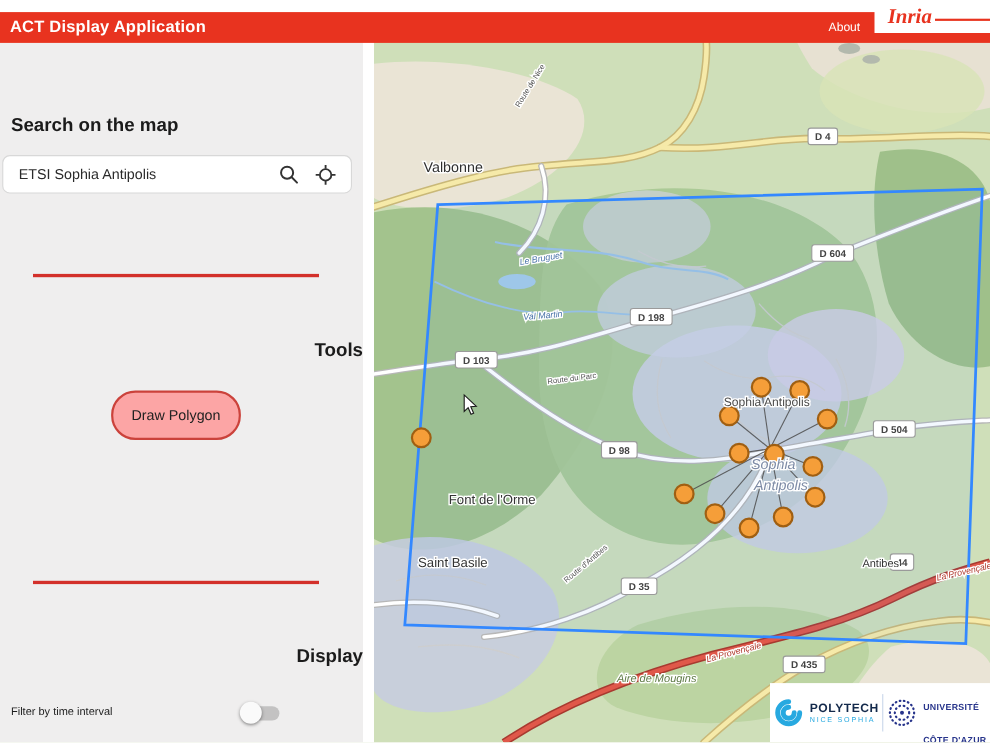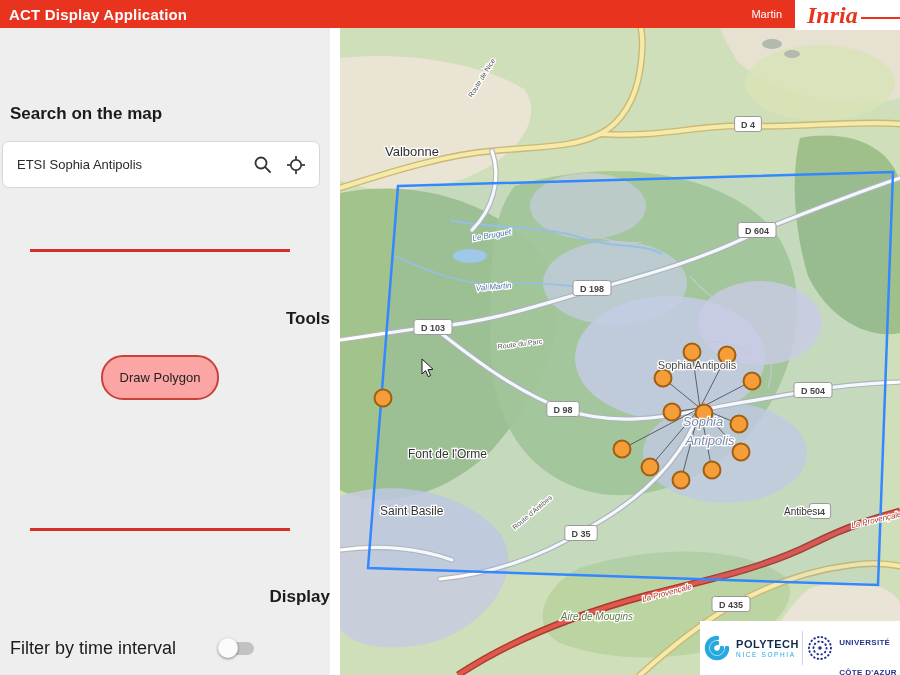--- a/index.html
+++ b/index.html
@@ -1,42 +1,42 @@
 <!DOCTYPE html>
 <html><head>
 <meta charset="utf-8">
 <style>
   html,body{margin:0;padding:0;background:#fff;}
   .page{position:relative;width:900px;height:675px;overflow:hidden;font-family:"Liberation Sans",sans-serif;background:#fff;}
 
   
-  .topbar{position:absolute;top:0;left:0;right:0;height:28px;background:#e8331f;z-index:30;}
+  .topbar{position:absolute;top:11px;left:0;right:0;height:28px;background:#e8331f;z-index:30;}
   .app-title{position:absolute;left:9px;top:50%;transform:translateY(-50%);margin:0;color:#fff;font-size:15px;font-weight:bold;letter-spacing:.2px;}
   .about-link{position:absolute;right:118px;top:50%;transform:translateY(-50%);color:#fff;font-size:11px;text-decoration:none;cursor:pointer;}
   .inria-box{position:absolute;right:0;top:0;width:105px;height:30px;background:#fff;display:flex;align-items:center;padding-left:12px;box-sizing:border-box;z-index:31;}
-  .inria-text{color:#e8331f;font-family:"Liberation Serif",serif;font-style:italic;font-weight:bold;font-size:24px;line-height:1;}
+  .inria-text{color:#e8331f;font-family:"Liberation Serif",serif;font-style:italic;font-weight:bold;font-size:19px;line-height:1;}
   .inria-line{flex:1;height:2px;background:#e8331f;margin:6px 0 0 3px;}
 
   
   .sidebar{position:absolute;top:11px;left:0;width:330px;bottom:0;background:#efeeee;z-index:20;}
   .search-heading{position:absolute;top:93px;left:10px;margin:0;font-size:17px;font-weight:bold;color:#1b1b1b;}
-  .search-box{position:absolute;top:130px;left:2px;width:318px;height:47px;background:#fff;border:1px solid #d8d8d8;border-radius:7px;box-sizing:border-box;display:flex;align-items:center;padding:0 6px 0 0;}
+  .search-box{position:absolute;top:130px;left:2px;width:318px;height:35px;background:#fff;border:1px solid #d8d8d8;border-radius:7px;box-sizing:border-box;display:flex;align-items:center;padding:0 6px 0 0;}
   .search-input{flex:1;border:none;outline:none;background:transparent;font-family:"Liberation Sans",sans-serif;font-size:13px;color:#2a2a2a;padding:0 4px 0 14px;min-width:0;}
   .icon-btn{width:34px;height:34px;display:flex;align-items:center;justify-content:center;cursor:pointer;}
   .divider{position:absolute;left:30px;width:260px;height:3px;background:#d3302a;}
   .divider.d1{top:238px;}
   .divider.d2{top:517px;}
   .section-heading{position:absolute;left:0;width:330px;margin:0;text-align:right;font-size:17px;font-weight:bold;color:#1b1b1b;}
   .section-heading.tools{top:298px;}
   .section-heading.filters{top:576px;}
   .pill-btn{position:absolute;left:101px;width:118px;height:45px;border-radius:22px;border:2px solid #cb423b;background:#fca5a5;font-family:"Liberation Sans",sans-serif;font-size:13px;color:#222;cursor:pointer;}
   .pill-btn.draw{top:344px;}
   .pill-btn.reset{top:416px;}
   .filter-row{position:absolute;top:625px;left:10px;right:6px;height:26px;}
-  .filter-label{font-size:18px;color:#1c1c1c;line-height:24px;}
+  .filter-label{font-size:10px;color:#1c1c1c;line-height:24px;}
   .toggle{position:absolute;left:208px;top:0;width:40px;height:24px;display:inline-block;cursor:pointer;}
   .toggle-track{position:absolute;left:4px;top:6px;width:32px;height:13px;border-radius:7px;background:#9e9e9e;opacity:.55;}
   .toggle-knob{position:absolute;left:0;top:2px;width:20px;height:20px;border-radius:50%;background:#fafafa;box-shadow:0 1px 3px rgba(0,0,0,.45);}
 
   
   .map-area{position:absolute;top:28px;left:340px;width:560px;height:647px;background:#cfdfb9;overflow:hidden;cursor:default;}
   #map-svg{display:block;}
   #map-svg text{font-family:"Liberation Sans",sans-serif;paint-order:stroke;stroke:#ffffff;stroke-width:2.5px;}
   .lbl.town{font-size:13px;fill:#2f2f2f;}
   .lbl.town2{font-size:12px;fill:#333;}
@@ -59,21 +59,21 @@
   .uca-text{display:flex;flex-direction:column;line-height:1.2;}
   .uca-text span{font-size:8px;font-weight:bold;color:#27348b;letter-spacing:.3px;margin-top:20px;}
 </style>
 </head>
 <body>
 
 <div class="page">
 
   <header class="topbar">
     <h1 class="app-title">ACT Display Application</h1>
-    <a class="about-link">Martin</a>
+    <a class="about-link">About</a>
   </header>
   <div class="inria-box">
     <span class="inria-text">Inria</span>
     <span class="inria-line"></span>
   </div>
 
   <aside class="sidebar">
     <h2 class="search-heading">Search on the map</h2>
 
     <div class="search-box">

